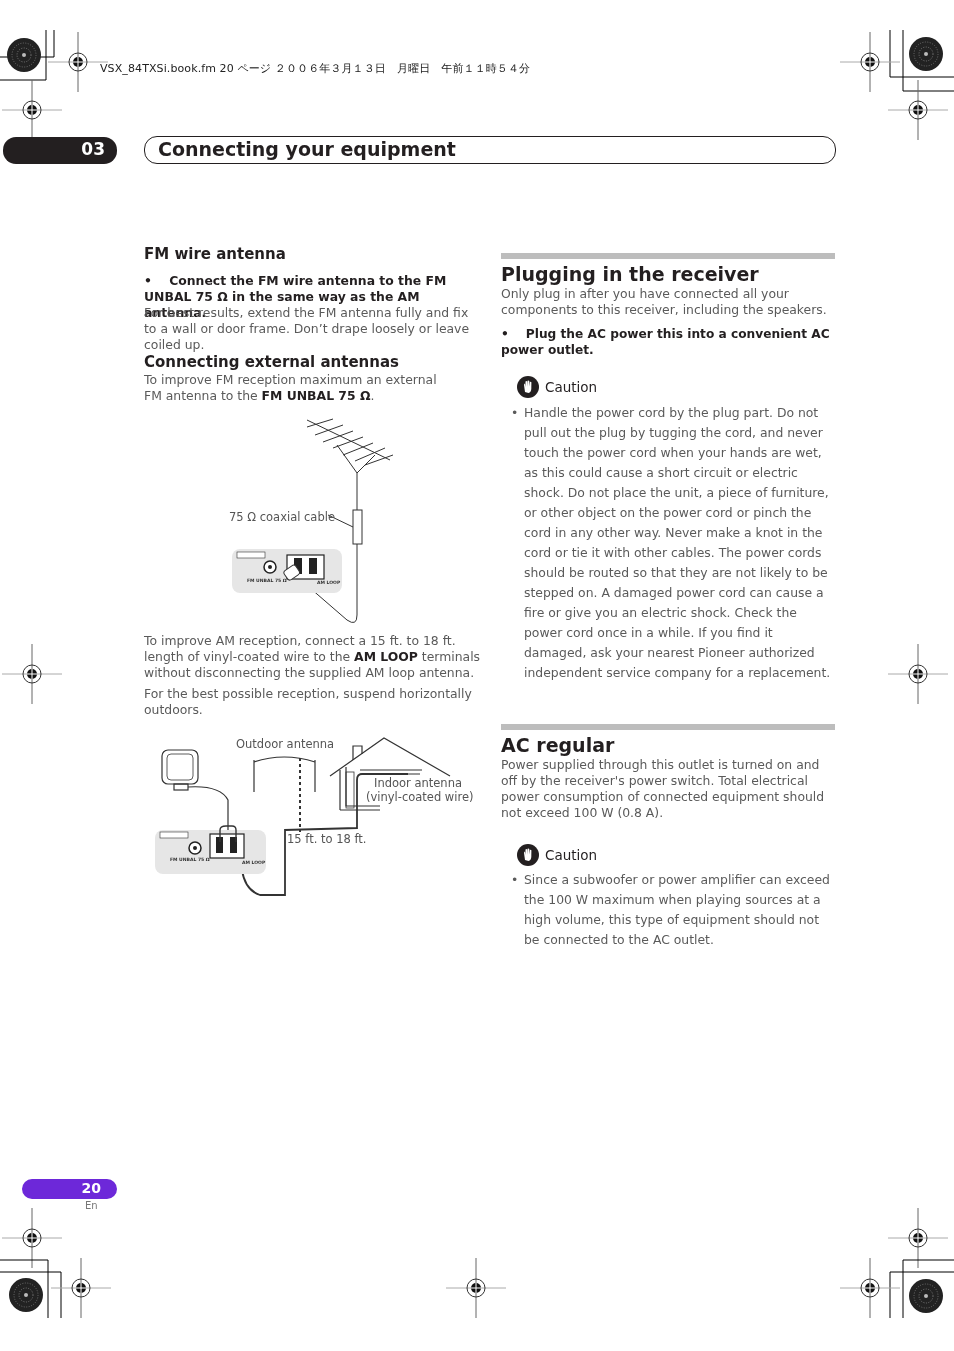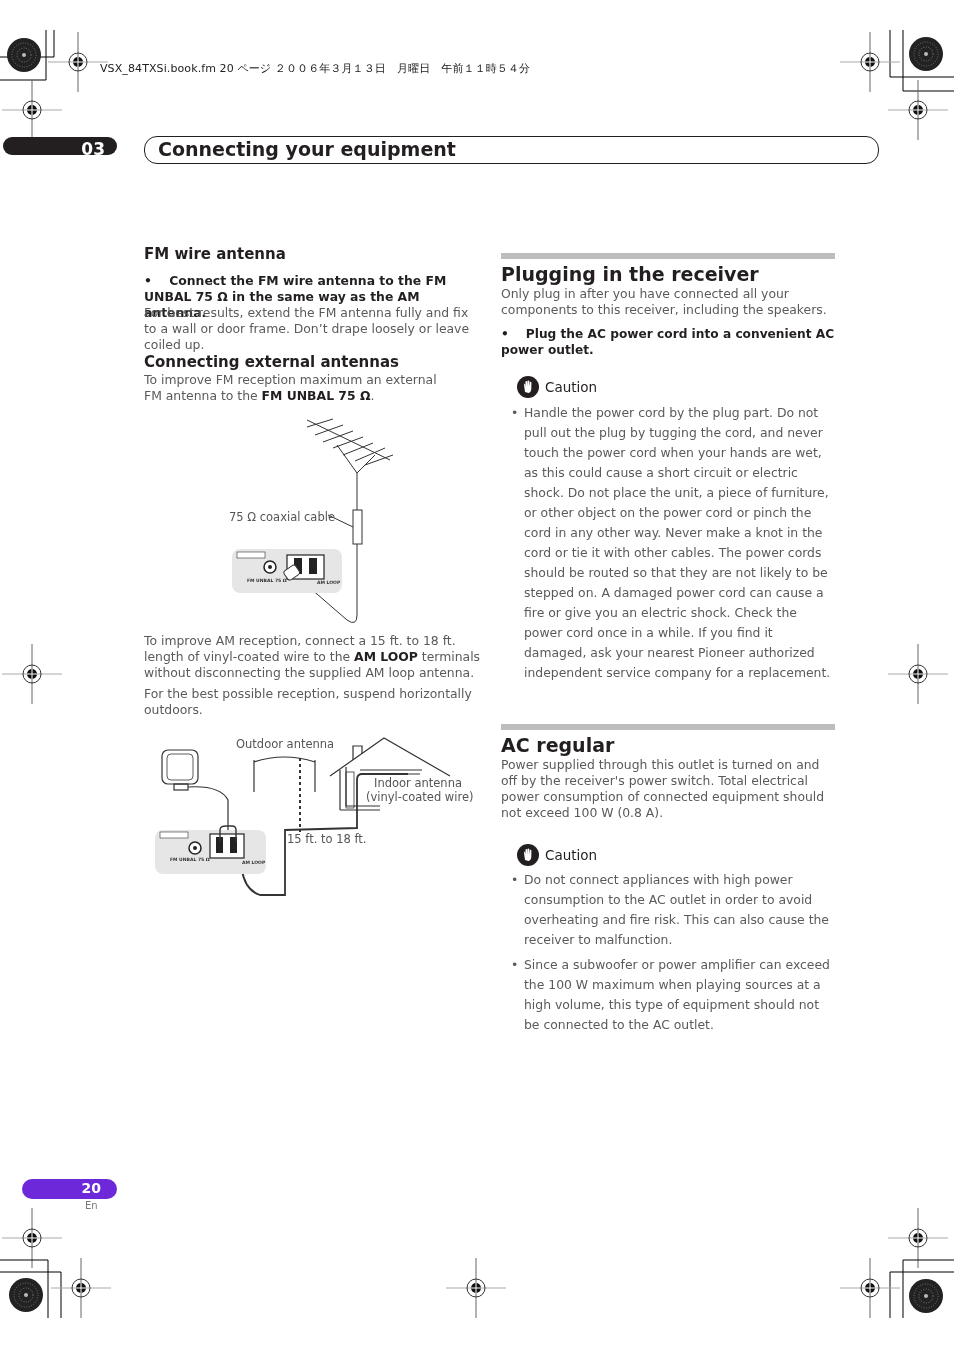--- a/index.html
+++ b/index.html
@@ -1,22 +1,22 @@
 <!DOCTYPE html>
 <html><head>
 <meta charset="utf-8">
 <style>
   html, body { margin: 0; padding: 0; background: #fff; }
   body { width: 954px; height: 1351px; position: relative; overflow: hidden;
          font-family: "DejaVu Sans", sans-serif; color: #555; }
   .abs { position: absolute; }
   .reg-text { left: 100px; top: 61px; font-size: 11px; color: #222; letter-spacing: 0.1px; white-space: nowrap; }
-  .chap-pill { left: 3px; top: 137px; width: 114px; height: 18px; background: #231f20; border-radius: 13px; }
+  .chap-pill { left: 3px; top: 137px; width: 114px; height: 27px; background: #231f20; border-radius: 13px; }
   .chap-num { position: absolute; right: 12px; top: 2px; color: #fff; font-weight: bold; font-size: 17px; }
-  .chap-title-box { left: 144px; top: 136px; width: 690px; height: 26px; border: 1px solid #231f20; border-radius: 0 13px 13px 13px; border-top-left-radius: 13px; padding-left: 43px; }
+  .chap-title-box { left: 144px; top: 136px; width: 690px; height: 26px; border: 1px solid #231f20; border-radius: 0 13px 13px 13px; border-top-left-radius: 13px; }
   .chap-title { position: absolute; left: 13px; top: 1px; color: #231f20; font-weight: bold; font-size: 19px; white-space: nowrap; }
   .h3 { font-weight: bold; color: #231f20; font-size: 15px; white-space: nowrap; }
   .h2 { font-weight: bold; color: #231f20; font-size: 19px; white-space: nowrap; }
   .body-txt { font-size: 12.4px; line-height: 16px; color: #5a5a5a; }
   .bold-dark { font-weight: bold; color: #231f20; }
   .grey-bar { height: 6px; background: #bdbdbd; }
   .caution-row { display: flex; align-items: center; gap: 6px; }
   .caution-icon { width: 22px; height: 22px; border-radius: 50%; background: #231f20; position: relative; }
   .caution-label { font-weight: normal; color: #231f20; font-size: 13.5px; }
   ul.bul { list-style: none; margin: 0; padding: 0; }
@@ -183,21 +183,21 @@
   <rect x="80" y="107" width="7" height="16" fill="#222"></rect>
   <path d="M70 112 L 70 100 Q 70 96 76 96 L 82 96 Q 86 96 86 100 L 86 112" stroke="#333" fill="none" stroke-width="1.4"></path>
   <text x="20" y="131" font-size="4.5" fill="#333" font-family="DejaVu Sans, sans-serif" font-weight="bold">FM UNBAL 75 Ω</text>
   <text x="92" y="134" font-size="4.5" fill="#333" font-family="DejaVu Sans, sans-serif" font-weight="bold">AM LOOP</text>
 </svg>
 
 <div class="abs grey-bar" style="left:501px;top:253px;width:334px"></div>
 <div class="abs h2" style="left:501px;top:263px">Plugging in the receiver</div>
 <div class="abs body-txt" style="left:501px;top:286px;width:330px">Only plug in after you have connected all your components to this receiver, including the speakers.</div>
 <div class="abs bold-bullet" style="left:501px;top:326px;width:340px;font-size:12.2px">
-  <span>•</span>&nbsp;&nbsp;&nbsp;&nbsp;<span>Plug the AC power cord into a convenient AC power outlet.</span>
+  <span>•</span>&nbsp;&nbsp;&nbsp;&nbsp;<span>Plug the AC power this into a convenient AC power outlet.</span>
 </div>
 
 <div class="abs caution-row" style="left:517px;top:376px">
   <span class="caution-icon">
     <svg width="22" height="22" viewBox="0 0 22 22">
         <path d="M8 16 L7 9 Q7 7.5 8 7.5 L8.5 11 L8.5 5.5 Q9.5 4.5 10.2 5.5 L10.4 10.5 L10.6 4.8 Q11.6 4 12.3 5 L12.3 10.5 L12.9 6 Q13.8 5.3 14.4 6.3 L14.3 13 Q14 16.5 11.5 17 Z" fill="#fff"></path>
       </svg>
   </span>
   <span class="caution-label">Caution</span>
 </div>
@@ -213,20 +213,19 @@
 <div class="abs caution-row" style="left:517px;top:844px">
   <span class="caution-icon">
     <svg width="22" height="22" viewBox="0 0 22 22">
         <path d="M8 16 L7 9 Q7 7.5 8 7.5 L8.5 11 L8.5 5.5 Q9.5 4.5 10.2 5.5 L10.4 10.5 L10.6 4.8 Q11.6 4 12.3 5 L12.3 10.5 L12.9 6 Q13.8 5.3 14.4 6.3 L14.3 13 Q14 16.5 11.5 17 Z" fill="#fff"></path>
       </svg>
   </span>
   <span class="caution-label">Caution</span>
 </div>
 
 <ul class="abs bul" style="left:502px;top:870px;width:332px">
-  <li>Do not connect appliances with high power consumption to the AC outlet in order to avoid overheating and fire risk. This can also cause the receiver to malfunction.</li>
   <li>Since a subwoofer or power amplifier can exceed the 100 W maximum when playing sources at a high volume, this type of equipment should not be connected to the AC outlet.</li>
 </ul>
 
 <div class="abs page-pill">
   <span class="page-num">20</span>
 </div>
 <div class="abs page-lang">En</div>
 
 </body></html>

